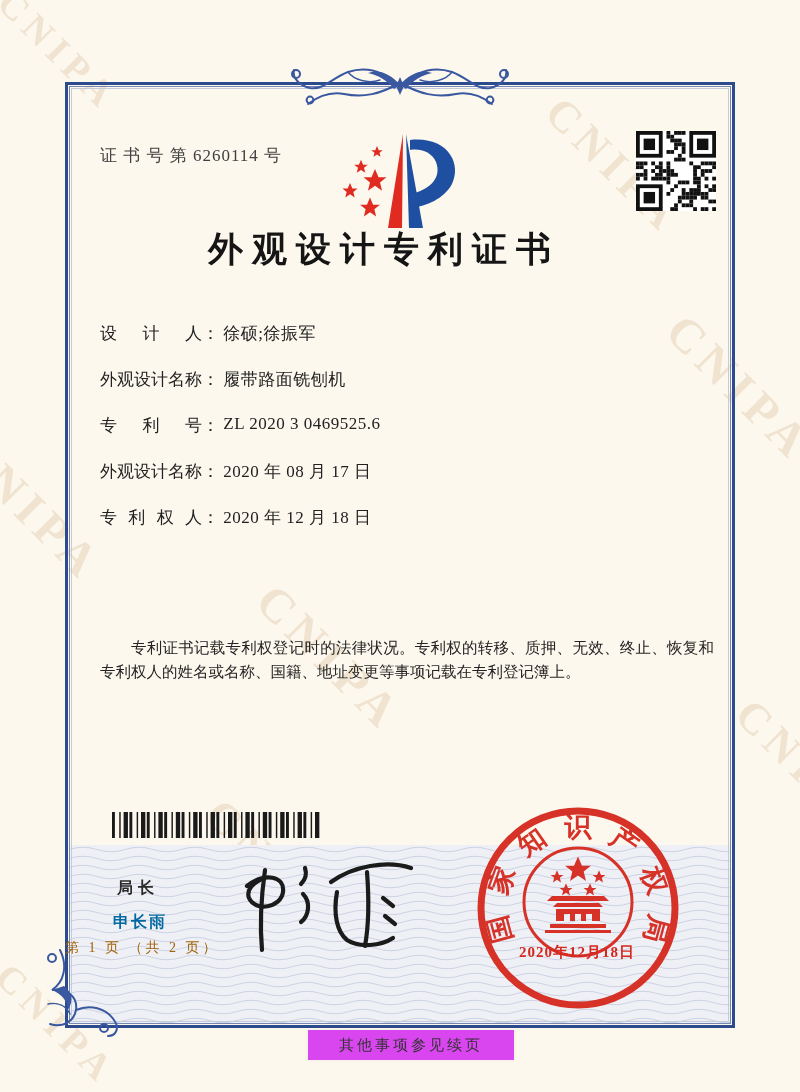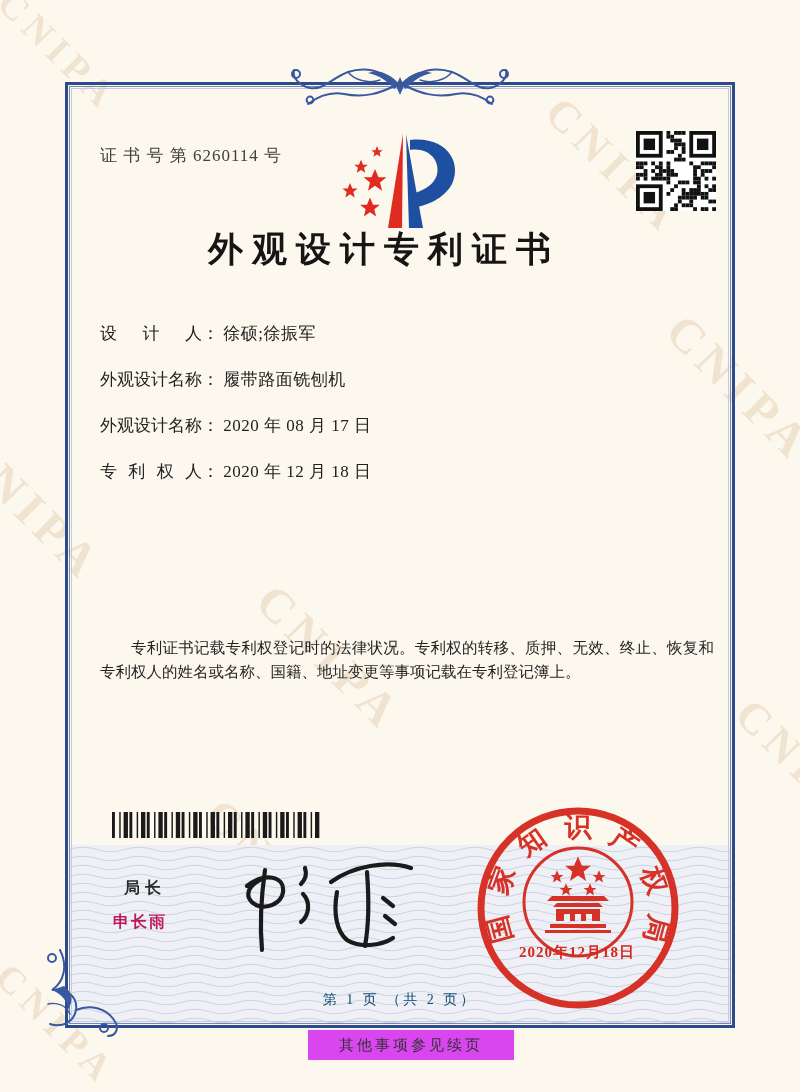--- a/index.html
+++ b/index.html
@@ -40,34 +40,34 @@
   .fvalue{display:inline-block; vertical-align:top; letter-spacing:0.5px;}
   .fpair2{position:absolute; left:265px; top:0;}
   .fpair2 .flabel{width:88px;}
   
   .paras{position:absolute; left:100px; top:636px; width:614px;
     font-size:15.5px; line-height:23.5px; text-align:justify; color:#242424;}
   .paras p{margin:0; text-indent:2em;}
   
   .barcode{position:absolute; left:110px; top:812px;}
   
-  .sig-title{position:absolute; left:124px; top:878px; font-size:16px;
+  .sig-title{position:absolute; left:117px; top:878px; font-size:16px;
     font-family:"Liberation Sans","DejaVu Sans",sans-serif; font-weight:bold;
     letter-spacing:5px; color:#2a2a2a;}
   .sig-name{position:absolute; left:113px; top:912px; font-size:16px;
     font-family:Liberation Mono, monospace; font-weight:bold;
-    letter-spacing:2px; color:#be185d;}
+    letter-spacing:2px; color:#0369a1;}
   .autograph{position:absolute; left:225px; top:850px;}
   
   .seal{position:absolute; left:471px; top:801px; opacity:0.95;}
   .seal-date{position:absolute; left:492px; top:943px; width:170px; text-align:center;
     font-size:15px; letter-spacing:1px; color:#d5281e; font-weight:bold;}
   
-  .page-info{position:absolute; left:65px; top:991px; width:670px; text-align:center;
-    font-size:14px; letter-spacing:3px; color:#0c4a6e;}
+  .page-info{position:absolute; left:65px; top:939px; width:670px; text-align:left;
+    font-size:14px; letter-spacing:3px; color:#a16207;}
   .cont-note{position:absolute; left:308px; top:1030px; width:206px; height:30px;
     background:#d946ef; box-shadow:0 0 4px rgba(0,0,0,0.06);
     text-align:center; line-height:30px; font-size:15px; letter-spacing:3px; color:#333;}
   .flourish{position:absolute;}
   svg{display:block;}
 </style>
 </head>
 <body>
 
 <div id="page">
@@ -275,20 +275,24 @@
   <div class="fields">
     <div class="frow">
       <span class="flabel">设计人</span><span class="fcolon">：</span>
       <span class="fvalue">徐硕;徐振军</span>
     </div>
     <div class="frow">
       <span class="flabel">外观设计名称</span><span class="fcolon">：</span>
       <span class="fvalue">履带路面铣刨机</span>
     </div>
     <div class="frow">
+      <span class="flabel">专利号</span><span class="fcolon">：</span>
+      <span class="fvalue">ZL 2020 3 0469525.6</span>
+    </div>
+    <div class="frow">
       <span class="flabel">外观设计名称</span><span class="fcolon">：</span>
       <span class="fvalue">2020 年 08 月 17 日</span>
     </div>
     <div class="frow">
       <span class="flabel">专利权人</span><span class="fcolon">：</span>
       <span class="fvalue">2020 年 12 月 18 日</span>
     </div>
   </div>
 
   <div class="paras">

